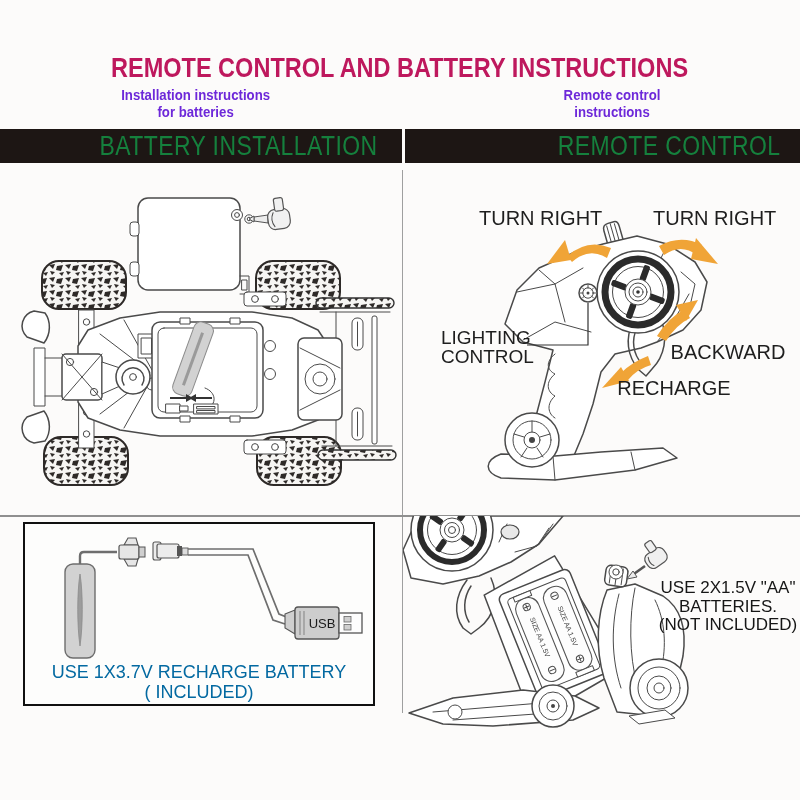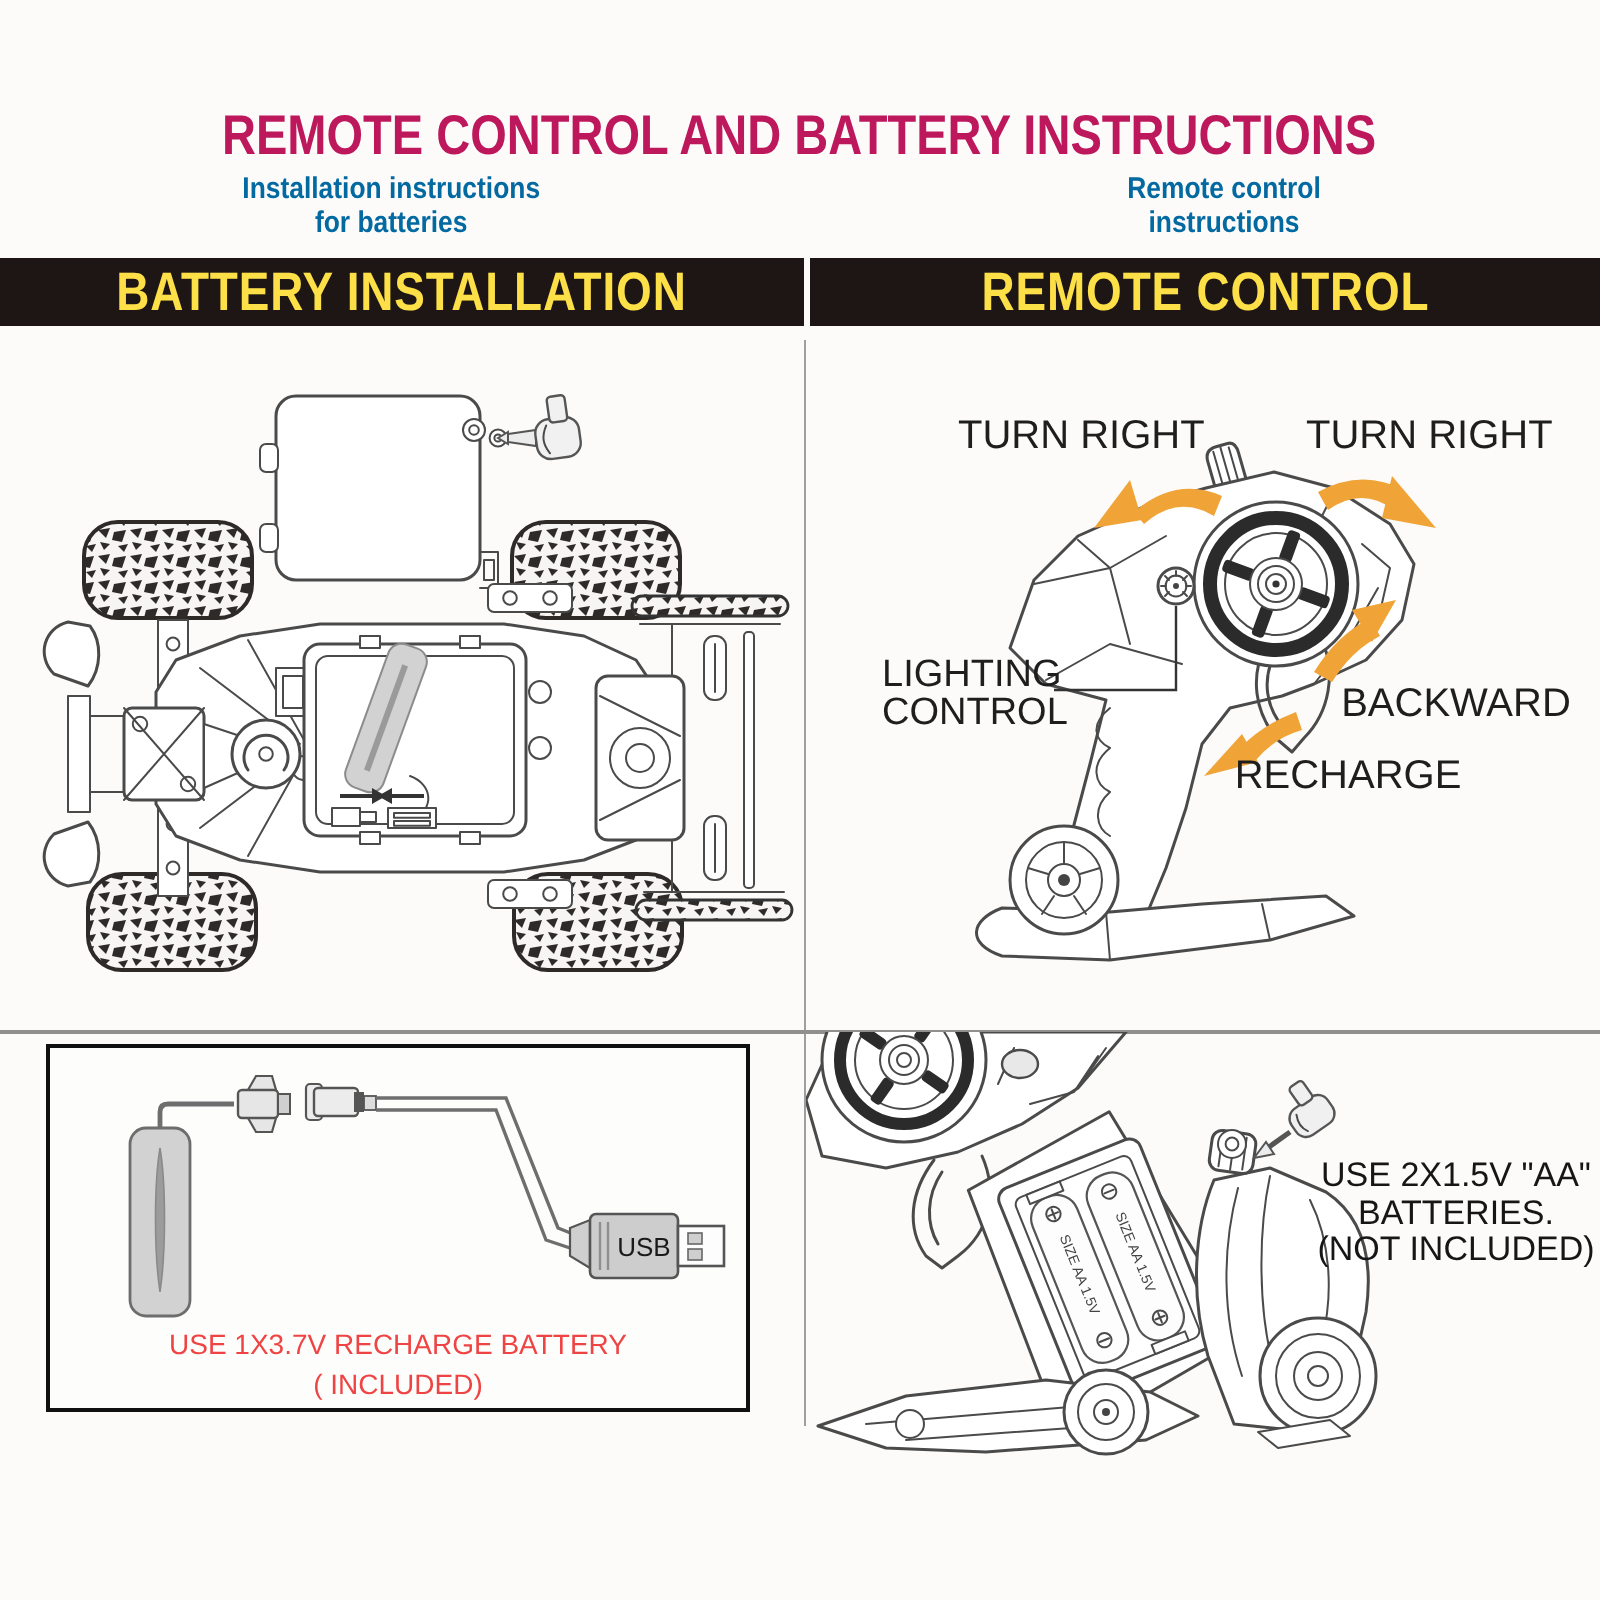--- a/index.html
+++ b/index.html
@@ -11,45 +11,45 @@
   html,body{margin:0;padding:0;}
   body{font-family:"Liberation Sans","DejaVu Sans",sans-serif;background:#e8e8e8;}
   .page{position:relative;width:800px;height:800px;background:#fcfbfa;overflow:hidden;margin:0 auto;}
   .page *{box-sizing:border-box;}
 
   .title{position:absolute;left:0;top:52px;width:800px;text-align:center;
          font-size:28px;font-weight:bold;color:#be185d;white-space:nowrap;}
   .title span{display:inline-block;transform:scaleX(0.84);transform-origin:50% 50%;letter-spacing:0px;}
 
   .subtitle{position:absolute;top:86px;width:220px;text-align:center;font-size:15px;font-weight:bold;
-            color:#0369a1;line-height:17px;white-space:pre-line;}
+            color:#6d28d9;line-height:17px;white-space:pre-line;}
   .subtitle span{display:inline-block;transform:scaleX(0.88);transform-origin:50% 50%;}
   .subtitle.left{left:86px;}
   .subtitle.right{left:502px;}
 
-  .bar{position:absolute;top:129px;height:34px;background:var(--header-bar);color:#fde047;
-       display:flex;align-items:center;justify-content:center;font-size:27px;white-space:nowrap;font-weight:bold;}
+  .bar{position:absolute;top:129px;height:34px;background:var(--header-bar);color:#15803d;
+       display:flex;align-items:center;justify-content:flex-end;font-size:27px;white-space:nowrap;}
   .bar span{display:inline-block;transform:scaleX(0.85);transform-origin:50% 50%;letter-spacing:0.5px;}
   .bar.left{left:0;width:402px;}
   .bar.right{left:405px;width:395px;}
 
   .div-v{position:absolute;width:1px;background:#9f9f9f;}
   .div-v.v1{left:402px;top:170px;height:345px;}
   .div-v.v2{left:402px;top:517px;height:196px;}
   .div-h{position:absolute;left:0;top:515px;width:800px;height:2px;background:#8f8f8f;}
 
   .car-area{position:absolute;left:0;top:172px;width:400px;height:332px;}
   .remote-area{position:absolute;left:405px;top:172px;width:395px;height:344px;}
   .remote-area svg{position:absolute;left:0;top:0;}
   .dir-label{position:absolute;font-size:20px;color:#1e1e1e;text-align:center;white-space:nowrap;}
   .dir-label.lighting{font-size:19px;line-height:19px;text-align:left;white-space:normal;}
 
   .charge-box{position:absolute;left:23px;top:522px;width:352px;height:184px;border:2px solid #101010;background:#fdfdfc;}
-  .charge-caption{position:absolute;left:0;top:138px;width:100%;text-align:center;font-size:14px;line-height:20px;
-                  color:#ef4444;white-space:pre-line;}
+  .charge-caption{position:absolute;left:0;top:138px;width:100%;text-align:center;font-size:18px;line-height:20px;
+                  color:#0369a1;white-space:pre-line;}
 
   .aa-area{position:absolute;left:403px;top:516px;width:397px;height:234px;}
   .aa-caption{position:absolute;left:653px;top:579px;width:150px;text-align:center;font-size:17px;line-height:18.5px;
               color:#161616;white-space:pre-line;}
 
   svg{display:block;}
   .ink{stroke:var(--line-ink);fill:none;stroke-width:1.5;stroke-linejoin:round;stroke-linecap:round;}
   .inkf{stroke:var(--line-ink);fill:#ffffff;stroke-width:1.5;stroke-linejoin:round;}
   .thin{stroke-width:1;}
 </style>

